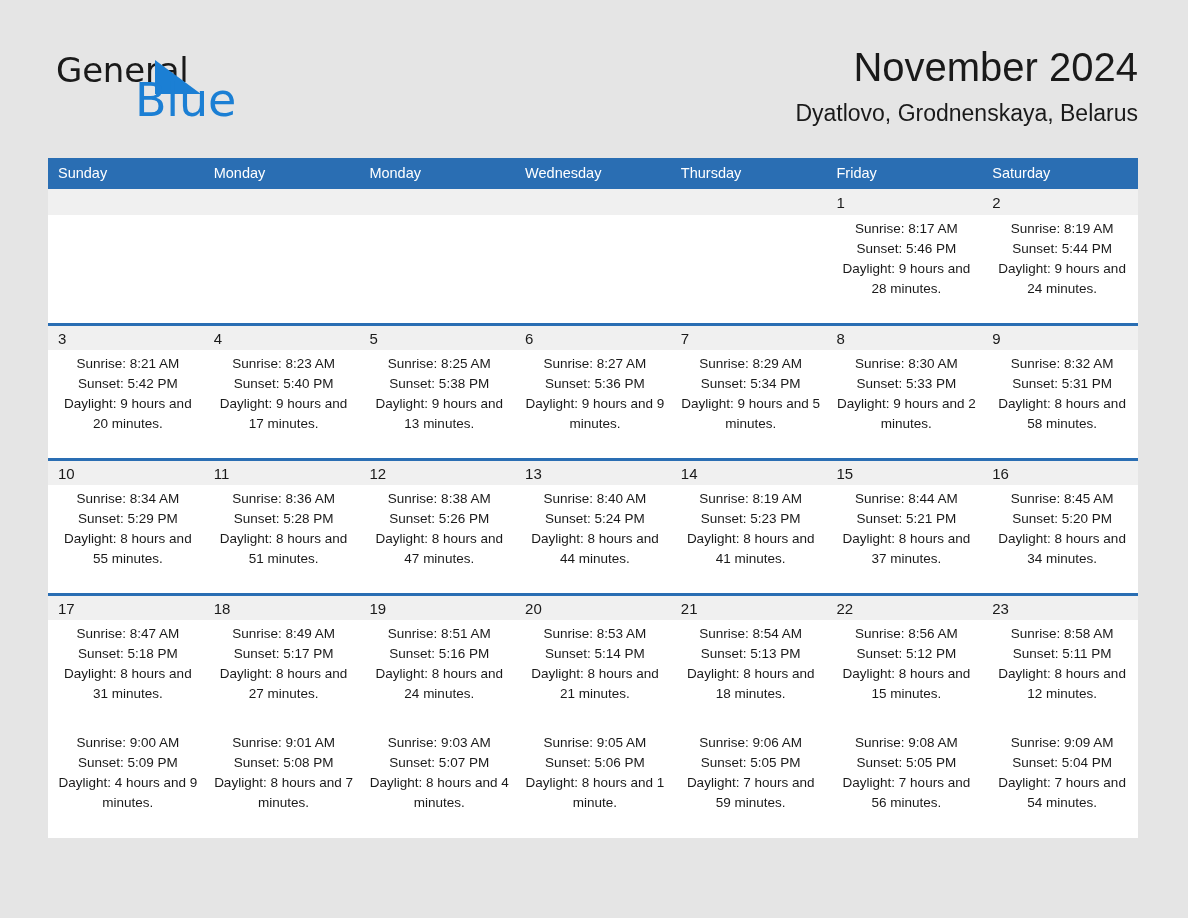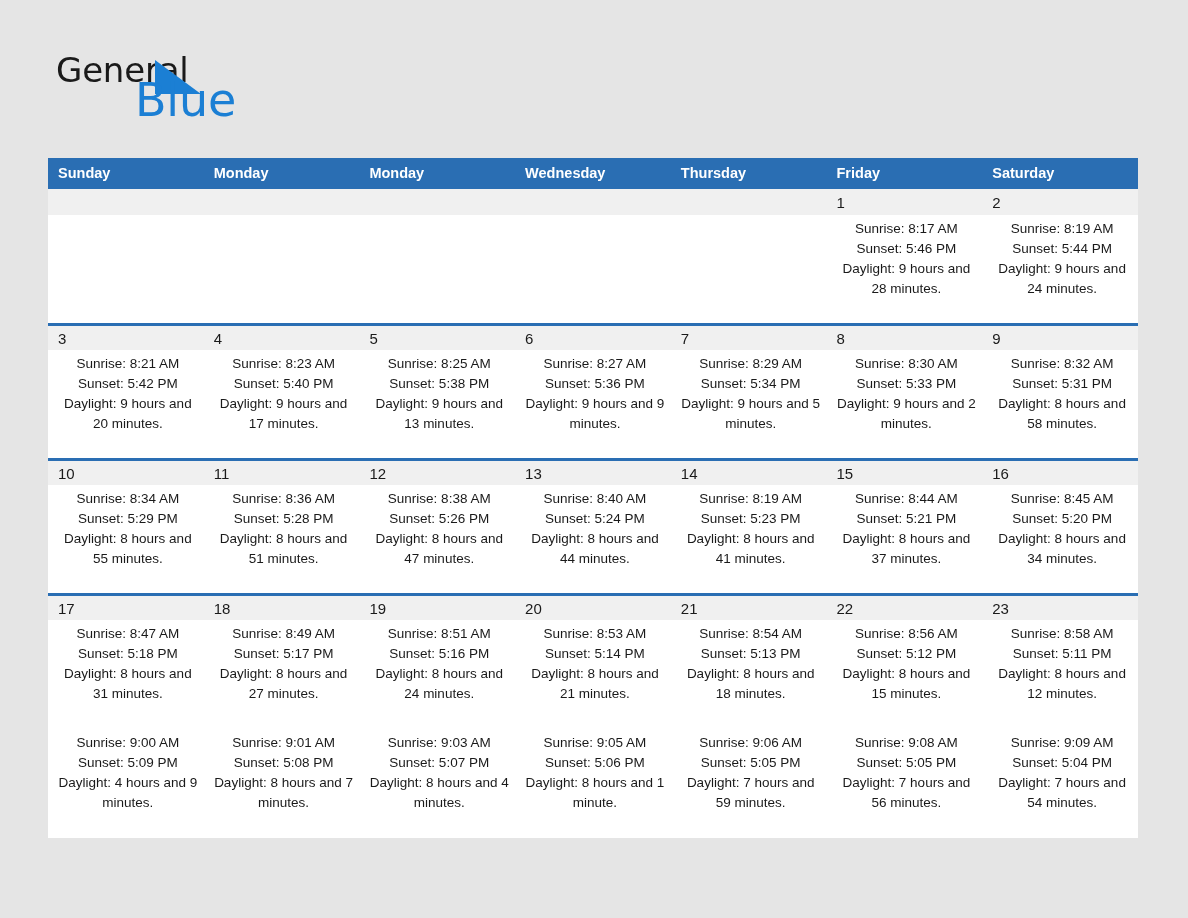--- a/index.html
+++ b/index.html
@@ -96,21 +96,21 @@
     width: 1090px;
     border-collapse: collapse;
     table-layout: fixed;
   }
   .calendar col { width: 155.714px; }
 
   .weekday-head th {
     background: #2a6eb3;
     color: #ffffff;
     font-size: 14.5px;
-    font-weight: 700;
+    font-weight: 400;
     text-align: left;
     padding: 7px 0 8px 10px;
     height: 31px;
     vertical-align: middle;
     border: none;
   }
 
   .daynum-row td {
     background: #f0f0f0;
     color: #1a1a1a;
@@ -152,20 +152,24 @@
     <div class="brand">
       <span class="brand-general">General</span>
       <span class="brand-flag">
         <svg width="46" height="34" viewBox="0 0 46 34" xmlns="http://www.w3.org/2000/svg">
           <polygon points="0,0 46,34 0,34" fill="#1b7fd4"></polygon>
         </svg>
       </span>
       <span class="brand-blue">Blue</span>
     </div>
 
+    <div class="title-block">
+      <div class="month-title">November 2024</div>
+      <div class="location">Dyatlovo, Grodnenskaya, Belarus</div>
+    </div>
 
   </div>
 
   <table class="calendar">
     <colgroup>
       <col>
         <col>
         <col>
         <col>
         <col>

